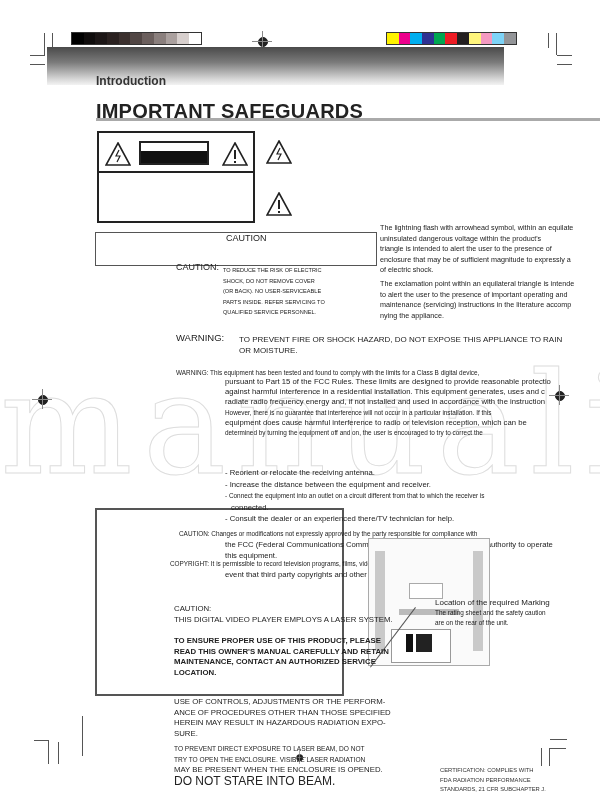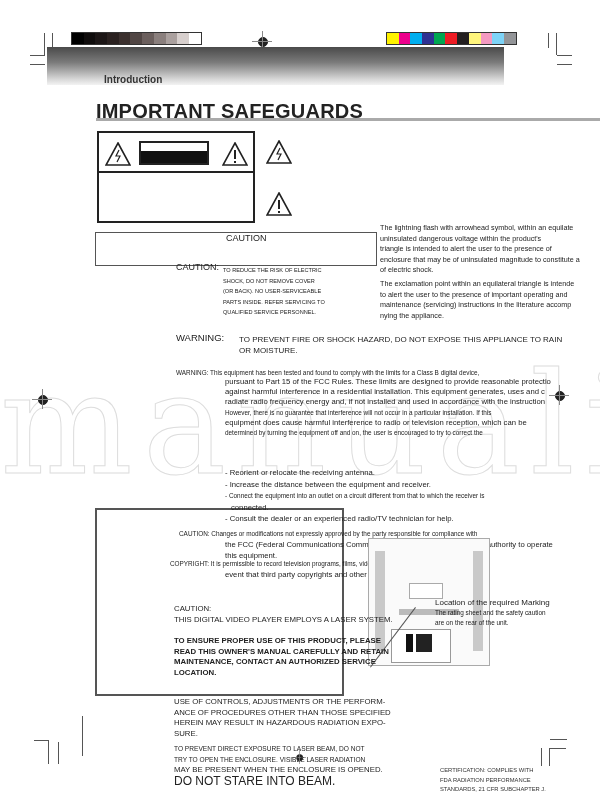--- a/index.html
+++ b/index.html
@@ -10,21 +10,21 @@
   
   .cbar { position: absolute; top: 32px; height: 13px; display: flex; border: 1px solid #333; }
   .cbar span { width: 11.7px; height: 100%; display: block; }
   .regmark { position: absolute; width: 14px; height: 14px; }
   .regmark::before { content: ""; position: absolute; left: 3px; top: 3px; width: 8px; height: 8px; border-radius: 50%; background: #222; border: 1px solid #222; }
   .regmark::after { content: ""; position: absolute; left: -3px; top: 7px; width: 20px; height: 1px; background: #888; }
   .regmark i { position: absolute; left: 7px; top: -3px; width: 1px; height: 20px; background: #888; display: block; }
 
   .header-band { position: absolute; left: 47px; top: 47px; width: 457px; height: 38px;
     background: linear-gradient(#4a4a4a 0%, #7a7a7a 40%, #d8d8d8 85%, #f3f3f3 100%); }
-  .section-label { position: absolute; left: 104px; top: 74px; font-size: 10px; font-weight: bold; color: #333; }
+  .section-label { position: absolute; left: 96px; top: 74px; font-size: 12px; font-weight: bold; color: #333; }
 
   h1.title { position: absolute; left: 96px; top: 100px; font-size: 20px; font-weight: bold; color: #222; letter-spacing: 0.2px; }
   .title-rule { position: absolute; left: 96px; top: 118px; width: 504px; height: 3px; background: #aaa; }
 
   .label-box { position: absolute; left: 97px; top: 131px; width: 158px; height: 92px; border: 2px solid #222; }
   .label-box .divider { position: absolute; left: 0; top: 38px; width: 100%; height: 2px; background: #222; }
   .blackbar { position: absolute; left: 40px; top: 8px; width: 70px; height: 24px; border: 2px solid #222; background: linear-gradient(#fff 0%, #fff 40%, #111 40%, #111 100%); }
 
   .overlay-box { position: absolute; border: 1px solid #555; }
 
@@ -145,21 +145,21 @@
   <div>SHOCK, DO NOT REMOVE COVER</div>
   <div>(OR BACK). NO USER-SERVICEABLE</div>
   <div>PARTS INSIDE. REFER SERVICING TO</div>
   <div>QUALIFIED SERVICE PERSONNEL.</div>
 </div>
 
 <div class="txt s7" style="left:380px; top:223px; line-height:10.5px;">
   <div>The lightning flash with arrowhead symbol, within an equilate</div>
   <div>uninsulated dangerous voltage within the product's</div>
   <div>triangle is intended to alert the user to the presence of</div>
-  <div>enclosure that may be of uninsulated magnitude to constitute a</div>
+  <div>enclosure that may be of sufficient magnitude to expressly a</div>
   <div>of electric shock.</div>
 </div>
 <div class="txt s7" style="left:380px; top:279px; line-height:10.5px;">
   <div>The exclamation point within an equilateral triangle is intende</div>
   <div>to alert the user to the presence of important operating and</div>
   <div>maintenance (servicing) instructions in the literature accomp</div>
   <div>nying the appliance.</div>
 </div>
 
 <div class="txt b" style="left:176px; top:332px; font-size:9.5px;">WARNING:</div>
@@ -178,21 +178,21 @@
   <div style="font-size:6.4px;">However, there is no guarantee that interference will not occur in a particular installation. If this</div>
   <div>equipment does cause harmful interference to radio or television reception, which can be</div>
   <div style="font-size:6.4px;">determined by turning the equipment off and on, the user is encouraged to try to correct the</div>
 </div>
 
 <div class="txt b" style="left:225px; top:467px; font-size:7.7px; line-height:11.5px;">
   <div>- Reorient or relocate the receiving antenna.</div>
   <div>- Increase the distance between the equipment and receiver.</div>
   <div style="font-size:6.4px;">- Connect the equipment into an outlet on a circuit different from that to which the receiver is</div>
   <div style="padding-left:6px;">connected.</div>
-  <div>- Consult the dealer or an experienced radio/TV technician for help.</div>
+  <div>- Consult the dealer or an experienced there/TV technician for help.</div>
 </div>
 
 <div class="txt b" style="left:179px; top:530px; font-size:6.4px;">
   <span>CAUTION:</span> <span>Changes or modifications not expressly approved by the party responsible for compliance with</span>
 </div>
 <div class="txt b" style="left:225px; top:539px; font-size:7.7px; line-height:11px;">
   <div>the FCC (Federal Communications Commission) Rules could void the user's authority to operate</div>
   <div>this equipment.</div>
 </div>
 

